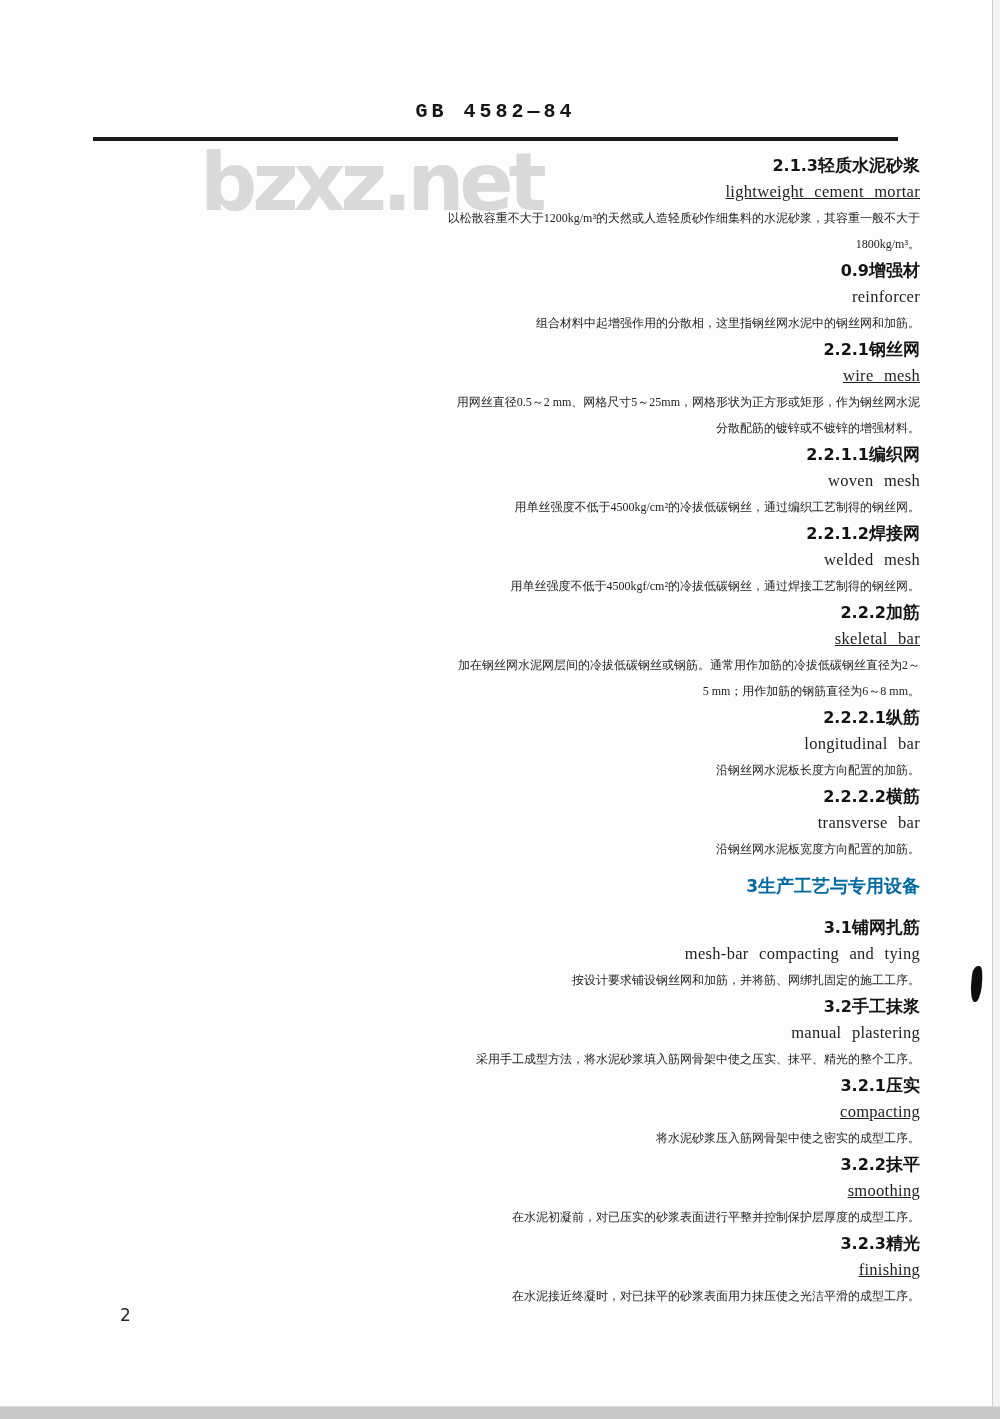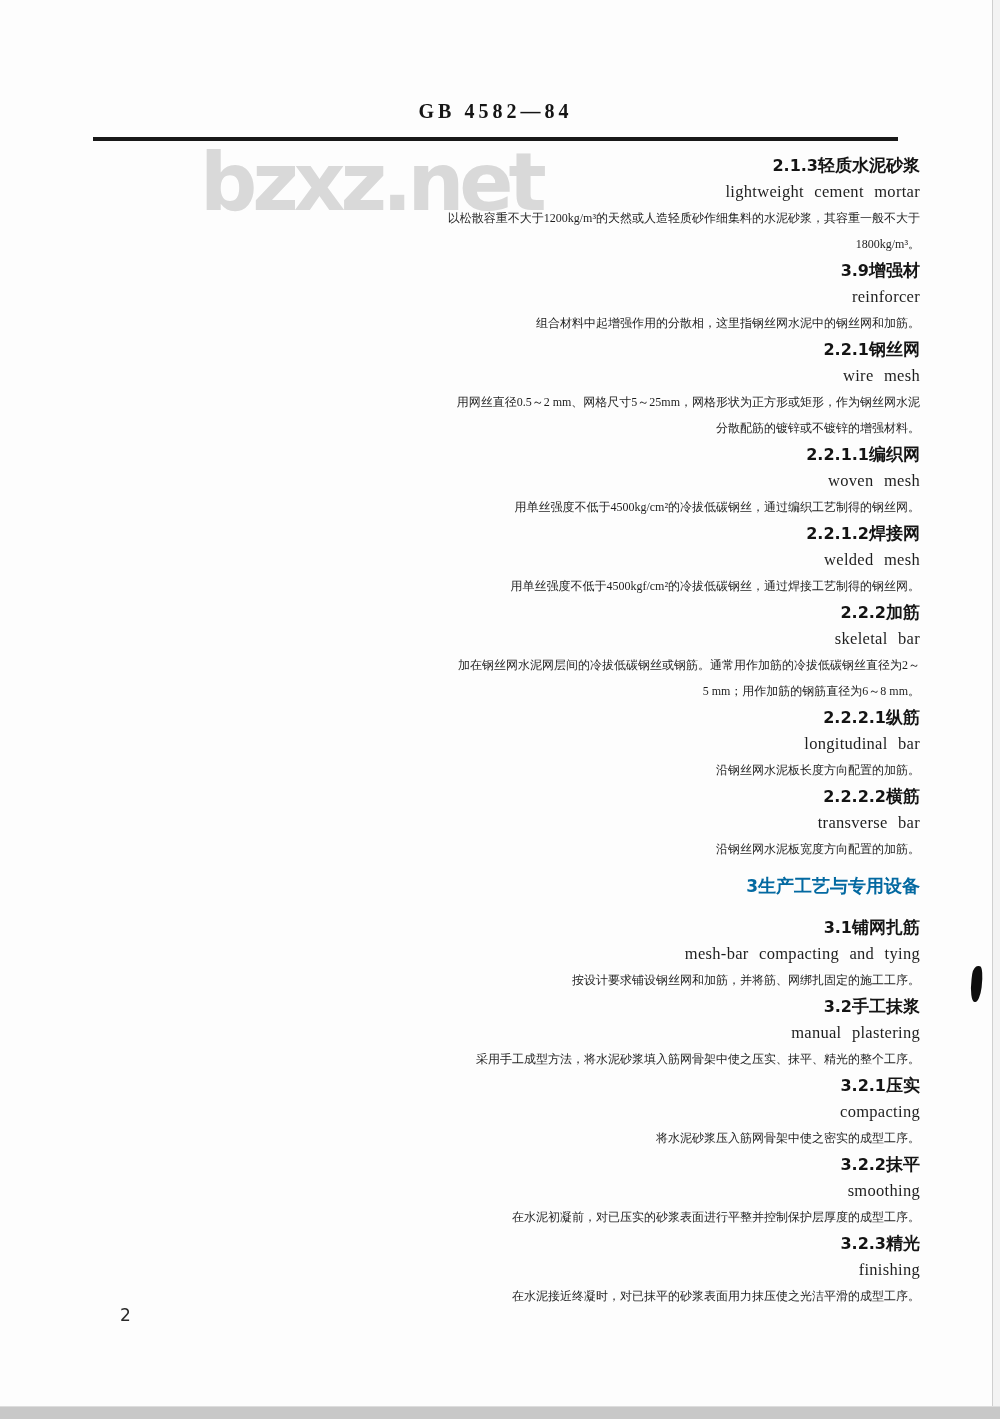--- a/index.html
+++ b/index.html
@@ -20,21 +20,21 @@
   }
   .edge-bottom {
     position: absolute; left: 0; bottom: 0;
     width: 100%; height: 12px;
     background: #c8c8c8; border-top: 1px solid #dddddd;
   }
   
   .std-code {
     position: absolute; top: 100px; left: 93px; width: 805px;
     text-align: center;
-    font-family: Liberation Serif, serif;
+    font-family: Liberation Mono, monospace;
     font-weight: bold; font-size: 20px; letter-spacing: 4px;
     color: #151515;
   }
   .head-rule {
     position: absolute; top: 137px; left: 93px;
     width: 805px; height: 4px; background: #191919;
   }
   
   .watermark {
     position: absolute; top: 136px; left: 200px;
@@ -60,21 +60,21 @@
   .w4 { min-width: 78px; }
   .term {
     font-family: "DejaVu Sans", sans-serif;
     font-weight: bold; font-size: 17px; color: #141414;
   }
   .english {
     line-height: 26px; font-size: 16.5px; color: #1e1e1e;
     word-spacing: 6px; letter-spacing: 0.3px;
   }
   .i2 { }
-  .i3 { margin-left: 100px; }
+  .i3 { margin-left: 100px; text-decoration: underline; }
   .i4 { margin-left: 83px; }
   .def {
     margin-left: 62px; line-height: 26px;
     font-size: 12px; color: #1e1e1e;
   }
   .chapter {
     margin: 10px 0 14px -19px;
     line-height: 28px; white-space: nowrap;
     font-family: "DejaVu Sans", sans-serif;
     font-weight: bold; font-size: 18px; color: #0369a1;
@@ -105,21 +105,21 @@
   <div class="content">
 
     <div class="entry">
       <div class="head"><span class="num w3">2.1.3</span><span class="term">轻质水泥砂浆</span></div>
       <div class="english i3">lightweight cement mortar</div>
       <div class="def">以松散容重不大于1200kg/m³的天然或人造轻质砂作细集料的水泥砂浆，其容重一般不大于</div>
       <div class="def">1800kg/m³。</div>
     </div>
 
     <div class="entry">
-      <div class="head"><span class="num w2">3.9</span><span class="term">增强材</span></div>
+      <div class="head"><span class="num w2">0.9</span><span class="term">增强材</span></div>
       <div class="english i2">reinforcer</div>
       <div class="def">组合材料中起增强作用的分散相，这里指钢丝网水泥中的钢丝网和加筋。</div>
     </div>
 
     <div class="entry">
       <div class="head"><span class="num w3">2.2.1</span><span class="term">钢丝网</span></div>
       <div class="english i3">wire mesh</div>
       <div class="def">用网丝直径0.5～2 mm、网格尺寸5～25mm，网格形状为正方形或矩形，作为钢丝网水泥</div>
       <div class="def">分散配筋的镀锌或不镀锌的增强材料。</div>
     </div>

